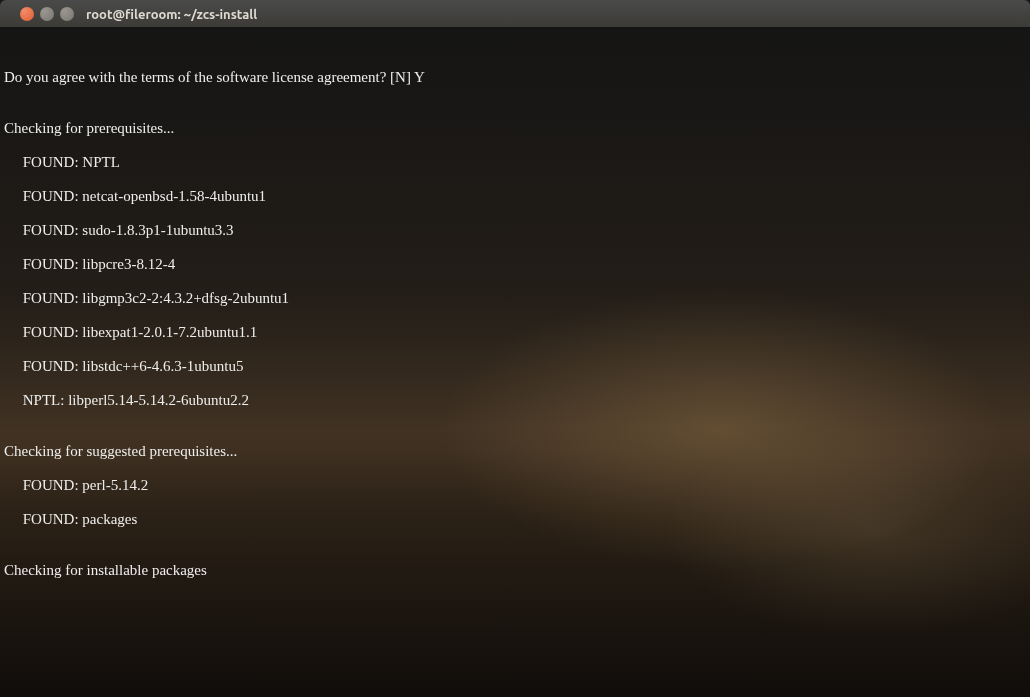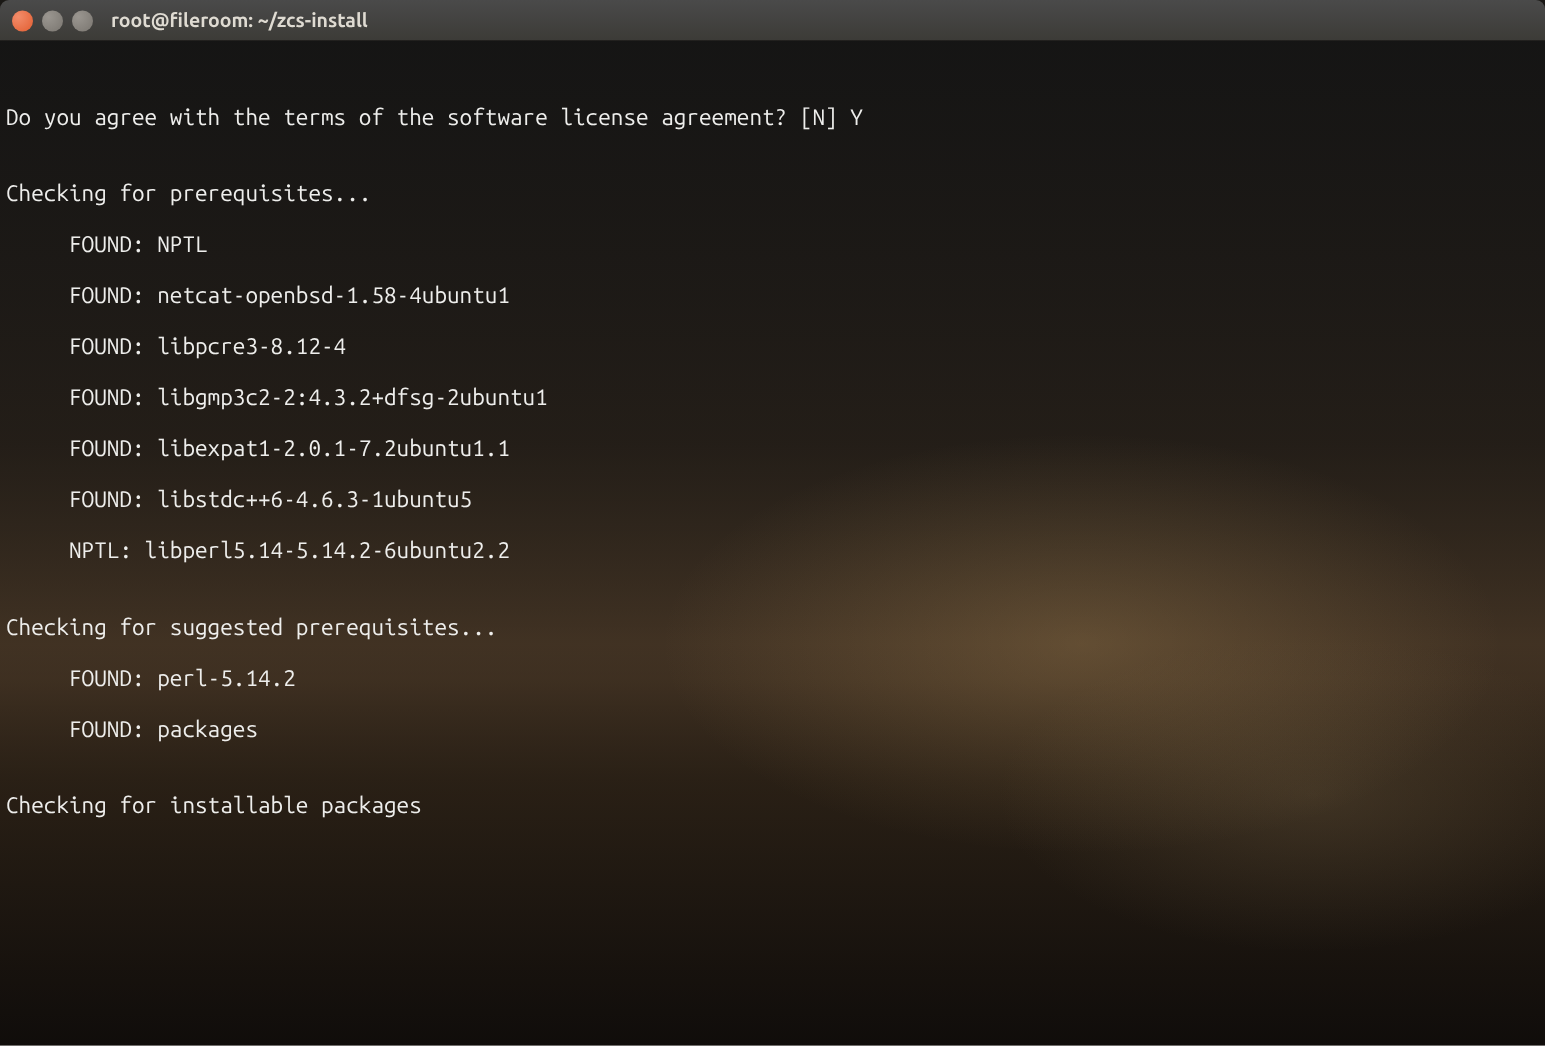--- a/index.html
+++ b/index.html
@@ -9,21 +9,21 @@
       background: linear-gradient(180deg, #1a1815 0%, #2a2520 30%, #3a3025 50%, #4a3a2a 65%, #2a2218 75%, #1a1510 100%);
       font-family: "Ubuntu Mono", "DejaVu Sans Mono", monospace;
       overflow: hidden;
       position: relative;
     }
     .titlebar {
       height: 27px;
       background: linear-gradient(180deg, #4a4a4a 0%, #3c3b37 100%);
       display: flex;
       align-items: center;
-      padding: 0 8px;
+      padding: 0 20px;
       border-top-left-radius: 6px;
       border-top-right-radius: 6px;
     }
     .window-buttons {
       display: flex;
       gap: 6px;
       align-items: center;
     }
     .win-btn {
       width: 14px;
@@ -46,21 +46,21 @@
     .terminal {
       padding: 8px 4px 0 4px;
       color: #eeeeec;
       font-size: 15px;
       line-height: 17px;
       white-space: pre;
       font-family: "Ubuntu Mono", "DejaVu Sans Mono", monospace;
       letter-spacing: 0px;
       position: relative;
     }
-    .terminal-line { display: block; }
+    .terminal-line { display: block; font-family: Liberation Serif, serif; }
     .bg-overlay {
       position: absolute;
       top: 27px;
       left: 0;
       right: 0;
       bottom: 0;
       background:
         radial-gradient(ellipse 400px 200px at 70% 60%, rgba(200,160,100,0.25), transparent 70%),
         radial-gradient(ellipse 300px 150px at 85% 75%, rgba(120,100,70,0.3), transparent 70%),
         linear-gradient(180deg, rgba(20,20,20,0.85) 0%, rgba(30,25,20,0.75) 40%, rgba(60,45,30,0.55) 60%, rgba(40,30,20,0.75) 75%, rgba(15,12,10,0.9) 100%);
@@ -82,20 +82,21 @@
 
 <div class="bg-overlay"></div>
 
 <div class="terminal">
 <span class="terminal-line"></span>
 <span class="terminal-line">Do you agree with the terms of the software license agreement? [N] Y</span>
 <span class="terminal-line"></span>
 <span class="terminal-line">Checking for prerequisites...</span>
 <span class="terminal-line">     FOUND: NPTL</span>
 <span class="terminal-line">     FOUND: netcat-openbsd-1.58-4ubuntu1</span>
+<span class="terminal-line">     FOUND: sudo-1.8.3p1-1ubuntu3.3</span>
 <span class="terminal-line">     FOUND: libpcre3-8.12-4</span>
 <span class="terminal-line">     FOUND: libgmp3c2-2:4.3.2+dfsg-2ubuntu1</span>
 <span class="terminal-line">     FOUND: libexpat1-2.0.1-7.2ubuntu1.1</span>
 <span class="terminal-line">     FOUND: libstdc++6-4.6.3-1ubuntu5</span>
 <span class="terminal-line">     NPTL: libperl5.14-5.14.2-6ubuntu2.2</span>
 <span class="terminal-line"></span>
 <span class="terminal-line">Checking for suggested prerequisites...</span>
 <span class="terminal-line">     FOUND: perl-5.14.2</span>
 <span class="terminal-line">     FOUND: packages</span>
 <span class="terminal-line"></span>

